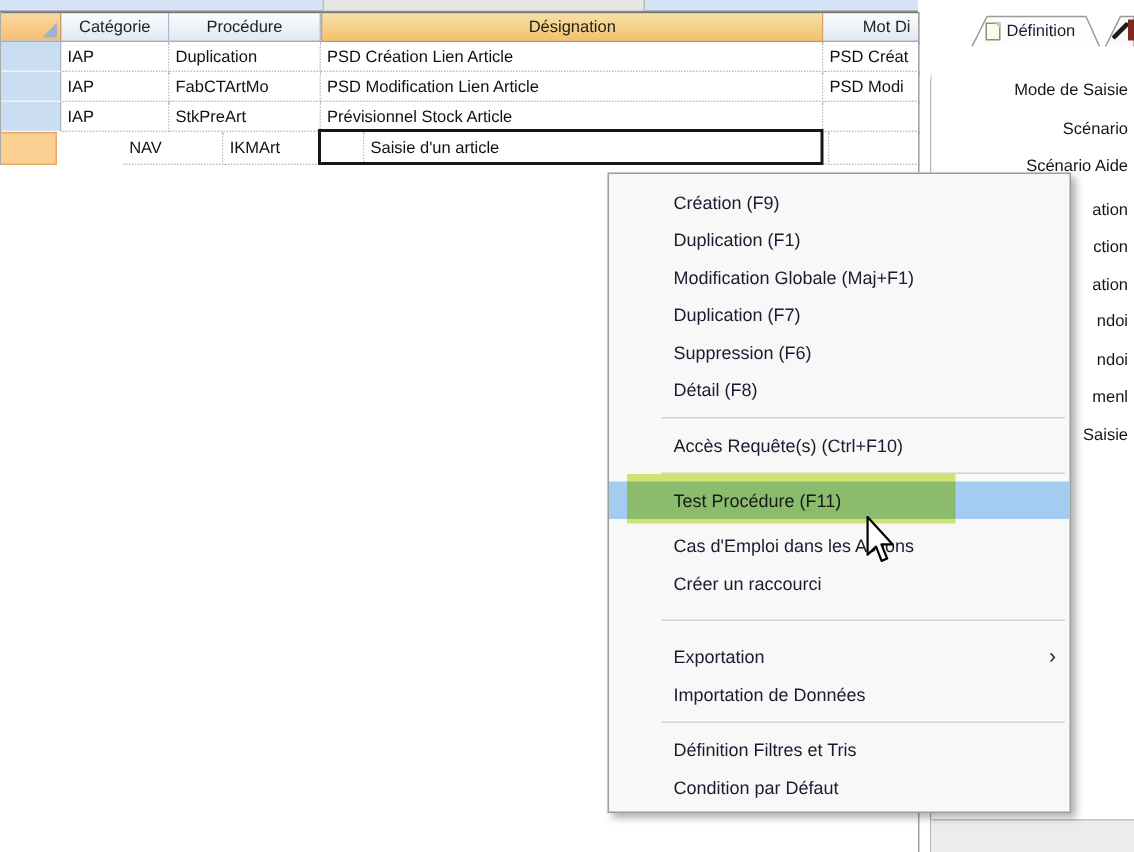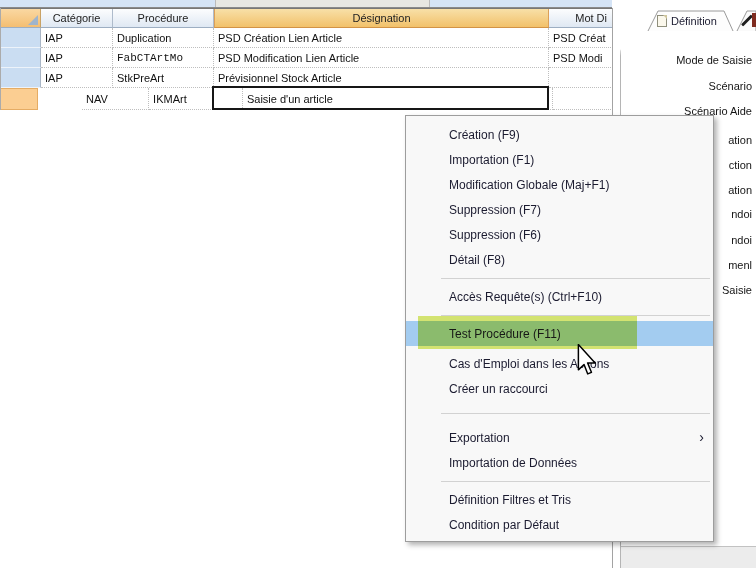--- a/index.html
+++ b/index.html
@@ -98,21 +98,21 @@
         <div class="trow" style="height: 20px;">
           <div class="sel"></div>
           <div class="tcell" style="width: 72px;">IAP</div>
           <div class="tcell" style="width: 101px;">Duplication</div>
           <div class="tcell" style="width: 335px;">PSD Création Lien Article</div>
           <div class="tcell" style="width: 64px;">PSD Créat</div>
         </div>
         <div class="trow" style="height: 20px;">
           <div class="sel"></div>
           <div class="tcell" style="width: 72px;">IAP</div>
-          <div class="tcell" style="width: 101px; font-family: Liberation Mono, monospace;">FabCTArtMo</div>
+          <div class="tcell" style="width: 101px;">FabCTArtMo</div>
           <div class="tcell" style="width: 335px;">PSD Modification Lien Article</div>
           <div class="tcell" style="width: 64px;">PSD Modi</div>
         </div>
         <div class="trow" style="height: 20px;">
           <div class="sel"></div>
           <div class="tcell" style="width: 72px;">IAP</div>
           <div class="tcell" style="width: 101px;">StkPreArt</div>
           <div class="tcell" style="width: 335px;">Prévisionnel Stock Article</div>
           <div class="tcell" style="width: 64px;"></div>
         </div>
@@ -153,23 +153,23 @@
         <div class="plabel" style="top: 226px;">ndoi</div>
         <div class="plabel" style="top: 251px;">menl</div>
         <div class="plabel" style="top: 276px;">Saisie</div>
       </div>
   </div>
 
   <div class="pfoot"></div>
 
   <div class="menu" id="menu">
       <div class="mitem">Création (F9)</div>
-      <div class="mitem">Importation (F1)</div>
+      <div class="mitem">Duplication (F1)</div>
       <div class="mitem">Modification Globale (Maj+F1)</div>
-      <div class="mitem">Suppression (F7)</div>
+      <div class="mitem">Duplication (F7)</div>
       <div class="mitem">Suppression (F6)</div>
       <div class="mitem">Détail (F8)</div>
       <div class="msep" style="height: 12px;">
         <div class="msepline"></div>
       </div>
       <div class="mitem">Accès Requête(s) (Ctrl+F10)</div>
       <div class="msep" style="height: 12px;">
         <div class="msepline"></div>
       </div>
       <div class="mitem hov">Test Procédure (F11)</div>

